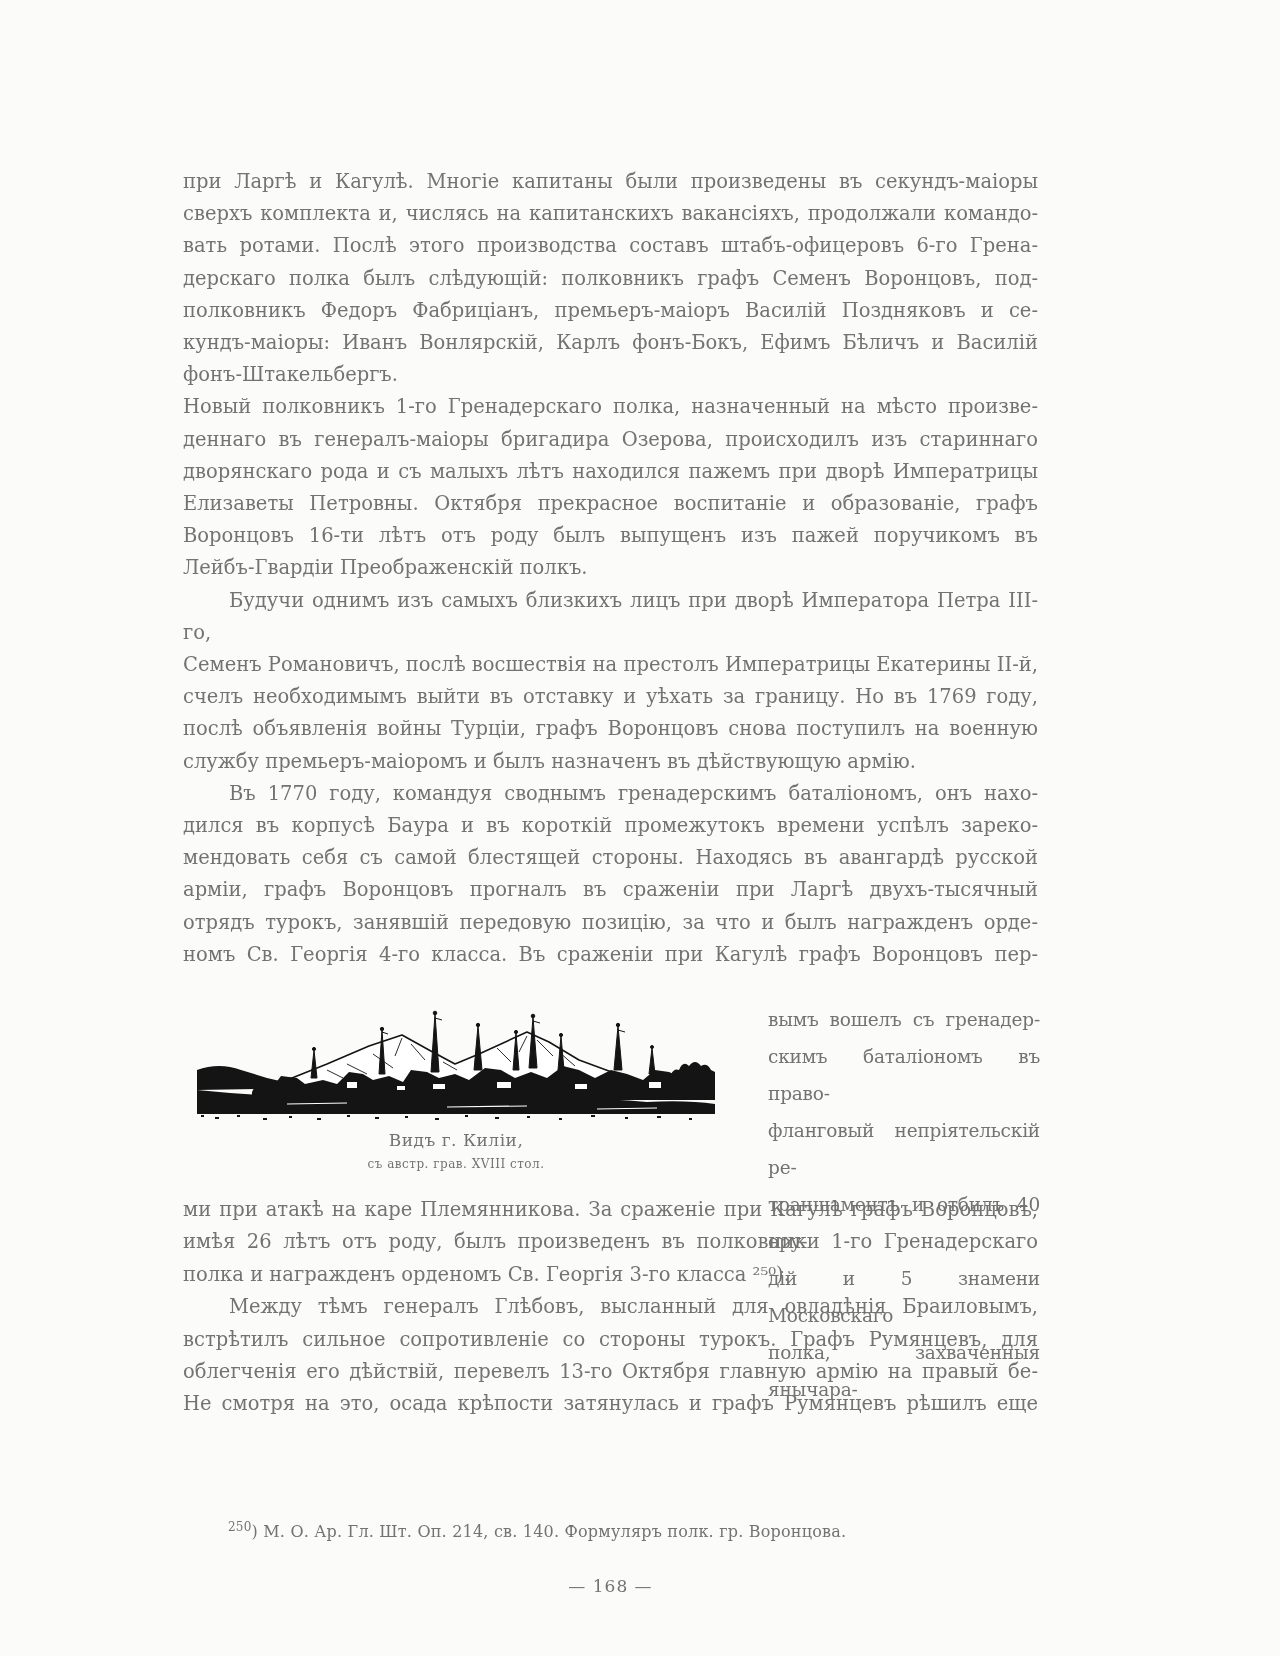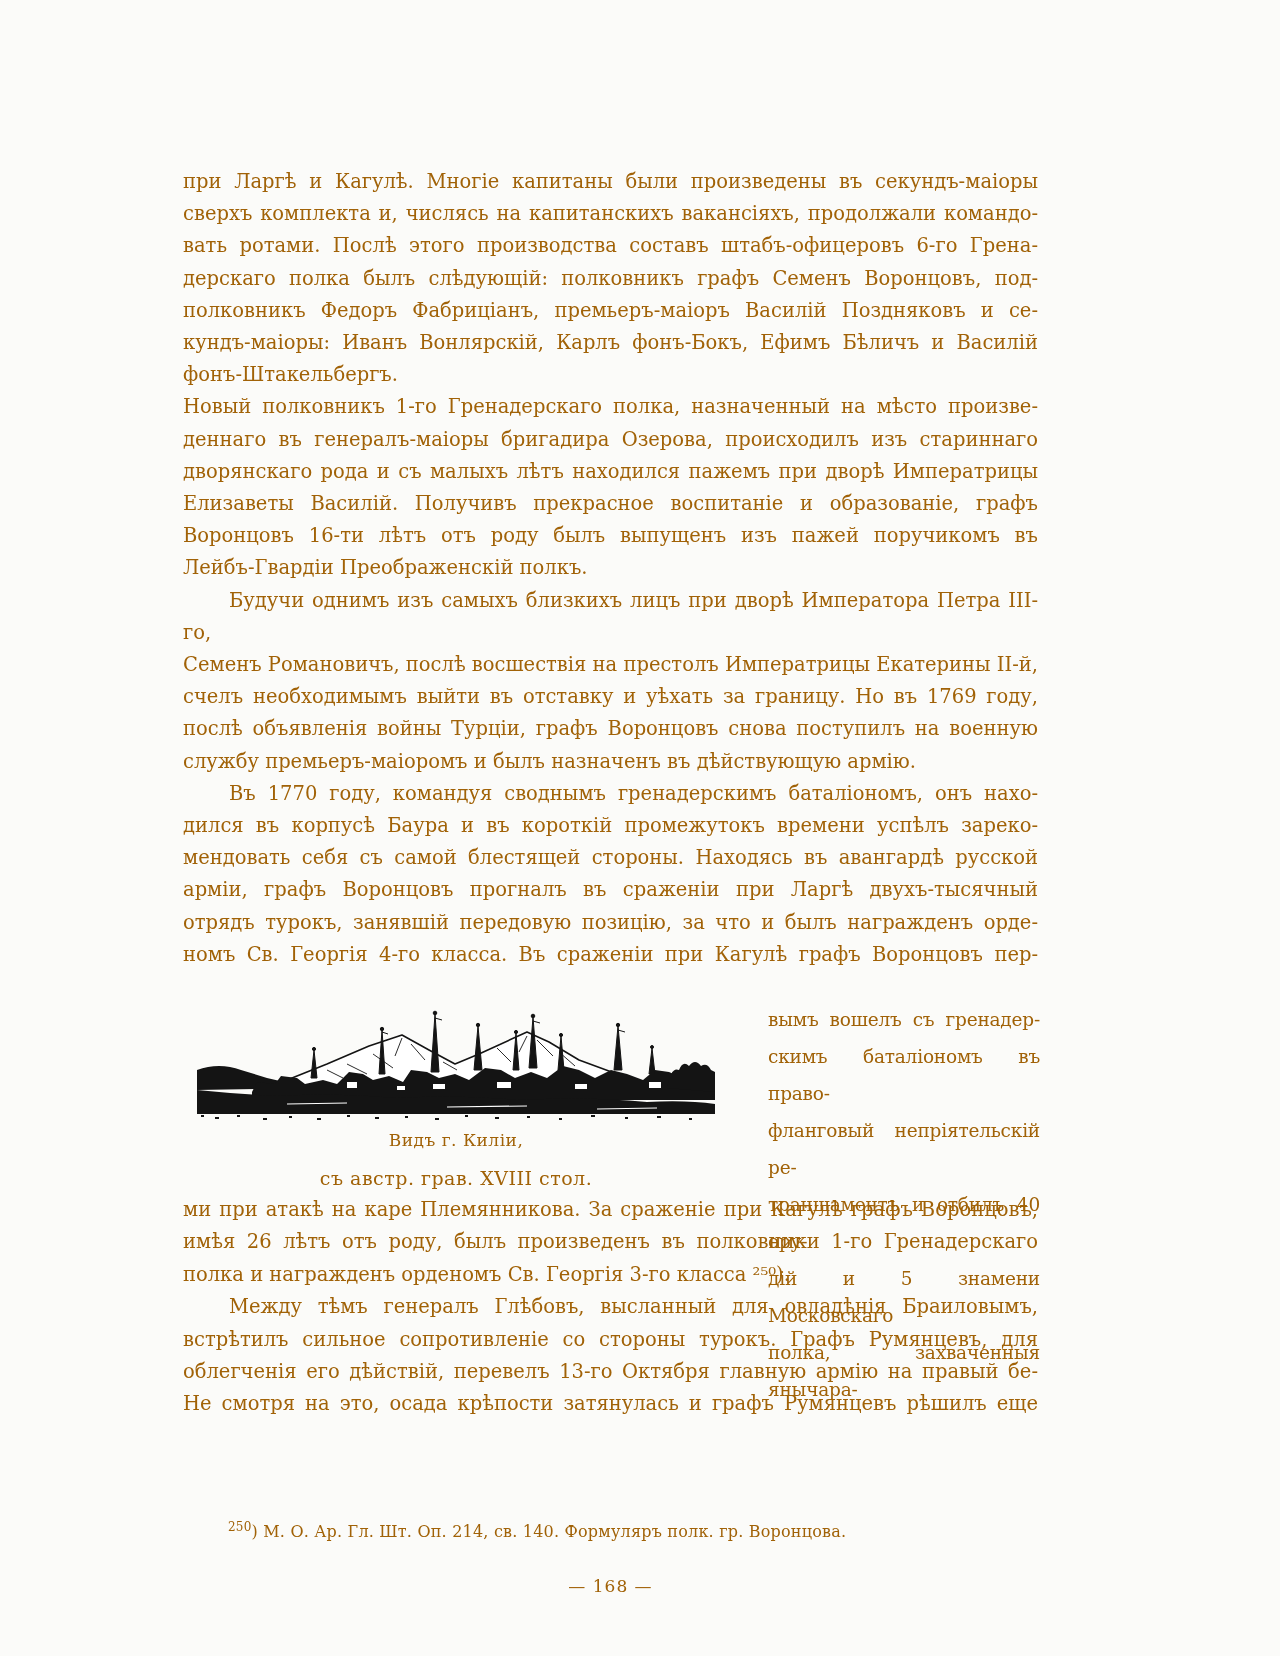--- a/index.html
+++ b/index.html
@@ -23,48 +23,48 @@
   }
   .line.indent{text-indent:46px;}
   .line.end{text-align-last:left;}
   .figure{position:absolute;left:197px;top:1008px;width:518px;height:116px;}
   .figure svg{display:block;}
   .caption{
     position:absolute;left:197px;top:1130px;width:518px;
     text-align:center;
   }
   .caption .cap1{font-size:17px;letter-spacing:0.5px;}
-  .caption .cap2{font-size:19px;letter-spacing:0.5px;margin-top:17px;}
+  .caption .cap2{font-size:12px;letter-spacing:0.5px;margin-top:7px;}
   .footnote{
     position:absolute;left:228px;top:1522px;
     font-size:16px;letter-spacing:0.2px;
   }
   .footnote sup{font-size:12px;vertical-align:super;line-height:0;}
   .page-number{
     position:absolute;left:183px;top:1576px;width:855px;
     text-align:center;font-size:17px;letter-spacing:1px;
   }
 </style>
 </head>
 <body>
 
-<div class="page" style="background: rgb(251, 251, 249); color: #a16207;">
+<div class="page" style="background: rgb(251, 251, 249); color: #737373;">
 
   <div class="text-block zoneA" id="zoneA">
       <div class="line">при Ларгѣ и Кагулѣ. Многіе капитаны были произведены въ секундъ-маіоры</div>
       <div class="line">сверхъ комплекта и, числясь на капитанскихъ вакансіяхъ, продолжали командо-</div>
       <div class="line">вать ротами. Послѣ этого производства составъ штабъ-офицеровъ 6-го Грена-</div>
       <div class="line">дерскаго полка былъ слѣдующій: полковникъ графъ Семенъ Воронцовъ, под-</div>
       <div class="line">полковникъ Федоръ Фабриціанъ, премьеръ-маіоръ Василій Поздняковъ и се-</div>
       <div class="line">кундъ-маіоры: Иванъ Вонлярскій, Карлъ фонъ-Бокъ, Ефимъ Бѣличъ и Василій</div>
       <div class="line end">фонъ-Штакельбергъ.</div>
       <div class="line">Новый полковникъ 1-го Гренадерскаго полка, назначенный на мѣсто произве-</div>
       <div class="line">деннаго въ генералъ-маіоры бригадира Озерова, происходилъ изъ стариннаго</div>
       <div class="line">дворянскаго рода и съ малыхъ лѣтъ находился пажемъ при дворѣ Императрицы</div>
-      <div class="line">Елизаветы Василій. Получивъ прекрасное воспитаніе и образованіе, графъ</div>
+      <div class="line">Елизаветы Петровны. Октября прекрасное воспитаніе и образованіе, графъ</div>
       <div class="line">Воронцовъ 16-ти лѣтъ отъ роду былъ выпущенъ изъ пажей поручикомъ въ</div>
       <div class="line end">Лейбъ-Гвардіи Преображенскій полкъ.</div>
       <div class="line indent">Будучи однимъ изъ самыхъ близкихъ лицъ при дворѣ Императора Петра III-го,</div>
       <div class="line">Семенъ Романовичъ, послѣ восшествія на престолъ Императрицы Екатерины II-й,</div>
       <div class="line">счелъ необходимымъ выйти въ отставку и уѣхать за границу. Но въ 1769 году,</div>
       <div class="line">послѣ объявленія войны Турціи, графъ Воронцовъ снова поступилъ на военную</div>
       <div class="line end">службу премьеръ-маіоромъ и былъ назначенъ въ дѣйствующую армію.</div>
       <div class="line indent">Въ 1770 году, командуя своднымъ гренадерскимъ баталіономъ, онъ нахо-</div>
       <div class="line">дился въ корпусѣ Баура и въ короткій промежутокъ времени успѣлъ зареко-</div>
       <div class="line">мендовать себя съ самой блестящей стороны. Находясь въ авангардѣ русской</div>

